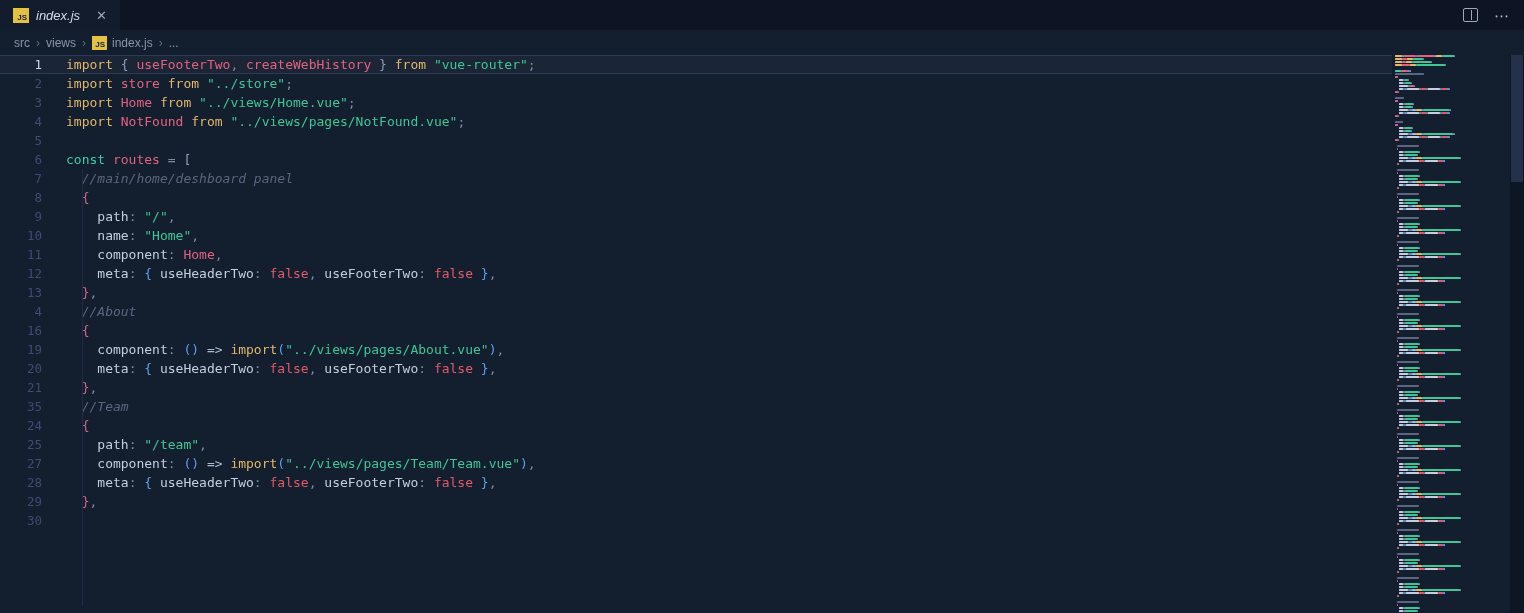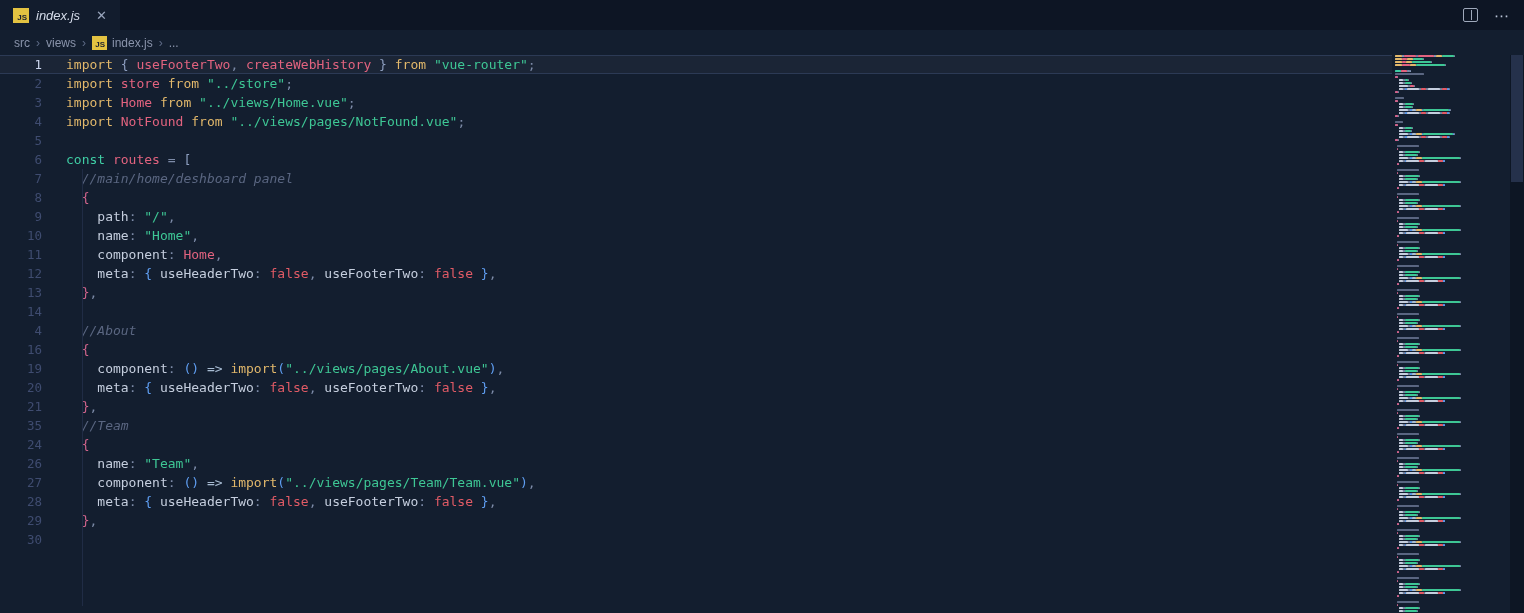--- a/index.html
+++ b/index.html
@@ -102,29 +102,28 @@
         <div class="line"><span class="ln">4</span><span class="code"><span class="tk-kw">import </span><span class="tk-id">NotFound</span><span class="tk-kw"> from </span><span class="tk-str">"../views/pages/NotFound.vue"</span><span class="tk-pun">;</span></span></div>
         <div class="line"><span class="ln">5</span><span class="code"></span></div>
         <div class="line"><span class="ln">6</span><span class="code"><span class="tk-st">const </span><span class="tk-id">routes</span><span class="tk-pun"> = </span><span class="tk-b1">[</span></span></div>
         <div class="line"><span class="ln">7</span><span class="code"><span class="tk-cm">  //main/home/deshboard panel</span></span></div>
         <div class="line"><span class="ln">8</span><span class="code"><span class="tk-b2">  {</span></span></div>
         <div class="line"><span class="ln">9</span><span class="code"><span class="tk-plain">    </span><span class="tk-prop">path</span><span class="tk-pun">: </span><span class="tk-str">"/"</span><span class="tk-pun">,</span></span></div>
         <div class="line"><span class="ln">10</span><span class="code"><span class="tk-plain">    </span><span class="tk-prop">name</span><span class="tk-pun">: </span><span class="tk-str">"Home"</span><span class="tk-pun">,</span></span></div>
         <div class="line"><span class="ln">11</span><span class="code"><span class="tk-plain">    </span><span class="tk-prop">component</span><span class="tk-pun">: </span><span class="tk-id">Home</span><span class="tk-pun">,</span></span></div>
         <div class="line"><span class="ln">12</span><span class="code"><span class="tk-plain">    </span><span class="tk-prop">meta</span><span class="tk-pun">: </span><span class="tk-b3">{ </span><span class="tk-prop">useHeaderTwo</span><span class="tk-pun">: </span><span class="tk-bool">false</span><span class="tk-pun">, </span><span class="tk-prop">useFooterTwo</span><span class="tk-pun">: </span><span class="tk-bool">false</span><span class="tk-b3"> }</span><span class="tk-pun">,</span></span></div>
         <div class="line"><span class="ln">13</span><span class="code"><span class="tk-b2">  }</span><span class="tk-pun">,</span></span></div>
-        <div class="line"><span class="ln">14</span><span class="code"></span></div>
         <div class="line"><span class="ln">4</span><span class="code"><span class="tk-cm">  //About</span></span></div>
         <div class="line"><span class="ln">16</span><span class="code"><span class="tk-b2">  {</span></span></div>
         <div class="line"><span class="ln">19</span><span class="code"><span class="tk-plain">    </span><span class="tk-prop">component</span><span class="tk-pun">: </span><span class="tk-b3">()</span><span class="tk-arr"> =&gt; </span><span class="tk-kw">import</span><span class="tk-b3">(</span><span class="tk-str">"../views/pages/About.vue"</span><span class="tk-b3">)</span><span class="tk-pun">,</span></span></div>
         <div class="line"><span class="ln">20</span><span class="code"><span class="tk-plain">    </span><span class="tk-prop">meta</span><span class="tk-pun">: </span><span class="tk-b3">{ </span><span class="tk-prop">useHeaderTwo</span><span class="tk-pun">: </span><span class="tk-bool">false</span><span class="tk-pun">, </span><span class="tk-prop">useFooterTwo</span><span class="tk-pun">: </span><span class="tk-bool">false</span><span class="tk-b3"> }</span><span class="tk-pun">,</span></span></div>
         <div class="line"><span class="ln">21</span><span class="code"><span class="tk-b2">  }</span><span class="tk-pun">,</span></span></div>
         <div class="line"><span class="ln">35</span><span class="code"><span class="tk-cm">  //Team</span></span></div>
         <div class="line"><span class="ln">24</span><span class="code"><span class="tk-b2">  {</span></span></div>
-        <div class="line"><span class="ln">26</span><span class="code"><span class="tk-plain">    </span><span class="tk-prop">name</span><span class="tk-pun">: </span><span class="tk-str">"Team"</span><span class="tk-pun">,</span></span></div>
+        <div class="line"><span class="ln">25</span><span class="code"><span class="tk-plain">    </span><span class="tk-prop">path</span><span class="tk-pun">: </span><span class="tk-str">"/team"</span><span class="tk-pun">,</span></span></div>
         <div class="line"><span class="ln">27</span><span class="code"><span class="tk-plain">    </span><span class="tk-prop">component</span><span class="tk-pun">: </span><span class="tk-b3">()</span><span class="tk-arr"> =&gt; </span><span class="tk-kw">import</span><span class="tk-b3">(</span><span class="tk-str">"../views/pages/Team/Team.vue"</span><span class="tk-b3">)</span><span class="tk-pun">,</span></span></div>
         <div class="line"><span class="ln">28</span><span class="code"><span class="tk-plain">    </span><span class="tk-prop">meta</span><span class="tk-pun">: </span><span class="tk-b3">{ </span><span class="tk-prop">useHeaderTwo</span><span class="tk-pun">: </span><span class="tk-bool">false</span><span class="tk-pun">, </span><span class="tk-prop">useFooterTwo</span><span class="tk-pun">: </span><span class="tk-bool">false</span><span class="tk-b3"> }</span><span class="tk-pun">,</span></span></div>
         <div class="line"><span class="ln">29</span><span class="code"><span class="tk-b2">  }</span><span class="tk-pun">,</span></span></div>
         <div class="line"><span class="ln">30</span><span class="code"></span></div>
       </div>
     <div class="indent-guide" id="indent-guide" style="left: 82px; top: 114px; height: 437px;"></div>
     <div class="minimap" id="minimap">
         <div class="mrow">
           <span class="mseg" style="width: 7px; background: rgb(226, 184, 107);"></span>
           <span class="mseg" style="width: 2px; background: rgb(142, 159, 192);"></span>

